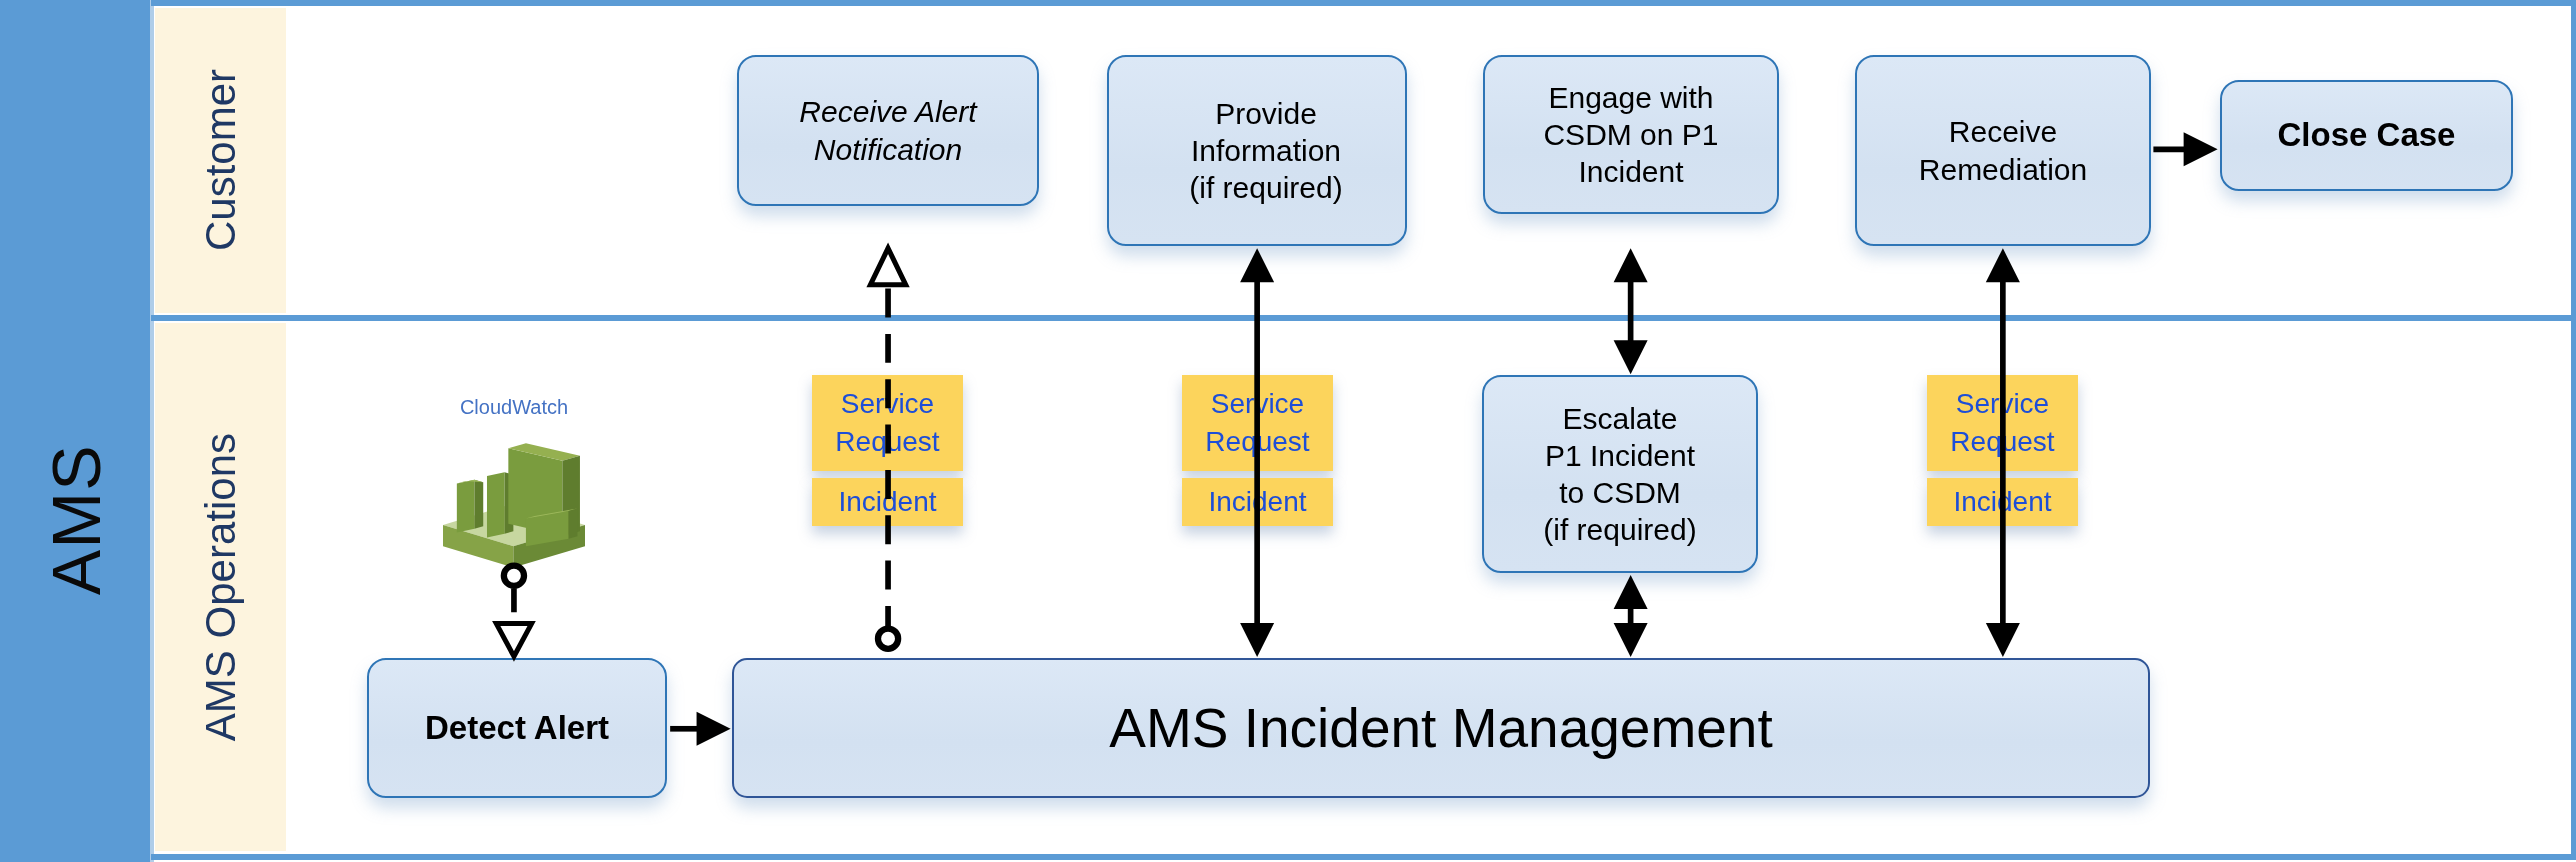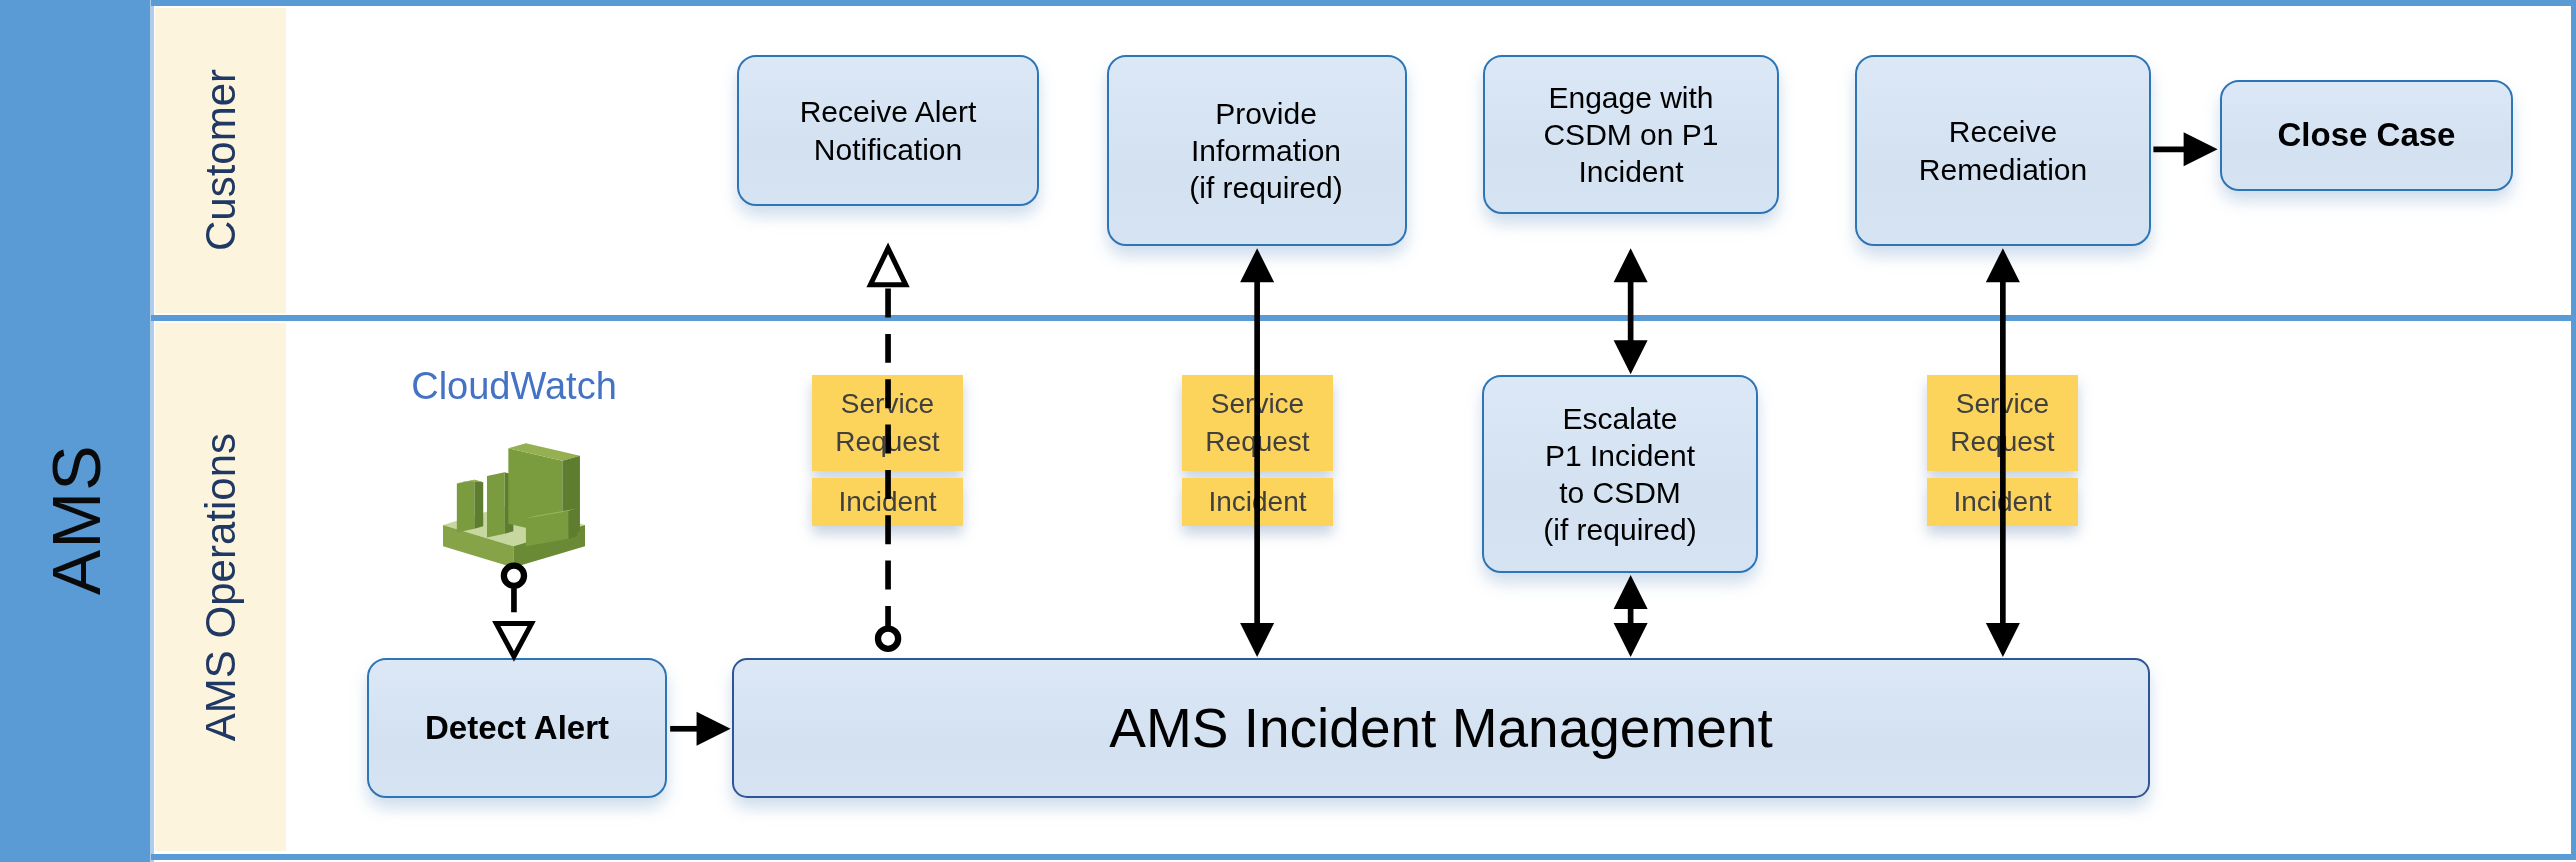--- a/index.html
+++ b/index.html
@@ -21,39 +21,39 @@
   .lane-customer{top:7.6px;height:305px;}
   .lane-ops{top:323px;height:528px;}
 
   
   .pbox{background:linear-gradient(180deg,#DCE8F6 0%,#D3E1F1 60%,#D6E3F2 100%);
         border:2.5px solid #2E75B6;border-radius:19px;
         display:flex;flex-direction:column;align-items:center;justify-content:center;
         box-shadow:0 10px 16.4px rgba(130,165,205,.38);box-sizing:border-box;}
   .pbox .bl{font-size:30px;line-height:1.24;color:#000;text-align:center;white-space:nowrap;}
   .pbox.bold .bl{font-weight:bold;font-size:33px;}
-  .box-receive{left:737px;top:55px;width:302px;height:151px;}
+  .box-receive{left:737px;top:55px;width:302px;height:151px;font-style:italic;}
   .box-provide{left:1107px;top:55px;width:300px;height:191px;padding-left:18px;}
   .box-engage{left:1483px;top:55px;width:296px;height:159px;}
   .box-validate{left:1855px;top:55px;width:296px;height:191px;}
   .box-close{left:2220px;top:80px;width:293px;height:111px;}
   .box-escalate{left:1482px;top:375px;width:276px;height:198px;}
   .box-detect{left:367px;top:658px;width:300px;height:140px;}
   .box-incmgmt{left:732px;top:658px;width:1418px;height:140px;border-color:#2F5597;border-radius:15px;}
   .box-incmgmt .bl{font-size:55px;}
 
   
   .tag{background:#FCD45C;display:flex;flex-direction:column;align-items:center;justify-content:center;
        box-shadow:0 7.6px 12.6px rgba(125,150,185,.42);}
-  .tag .tl{color:#404040;font-size:28px;line-height:1.35;white-space:nowrap;}
+  .tag .tl{color:#1d4ed8;font-size:28px;line-height:1.35;white-space:nowrap;}
   .tag-sr{width:151px;height:96px;top:375px;}
   .tag-inc{width:151px;height:48px;top:478px;}
   .colA{left:812px;} .colB{left:1182px;} .colD{left:1927px;}
 
-  .cw-label{left:403px;top:365px;width:222px;text-align:center;font-size:38px;color:#4472C4;}
+  .cw-label{left:403px;top:396px;width:222px;text-align:center;font-size:20px;color:#4472C4;}
 
   svg{display:block;}
 </style>
 </head>
 <body>
 
 <div class="abs org-bar">
   <div class="vtext">AMS</div>
 </div>
 <div class="abs bar-divider"></div>

